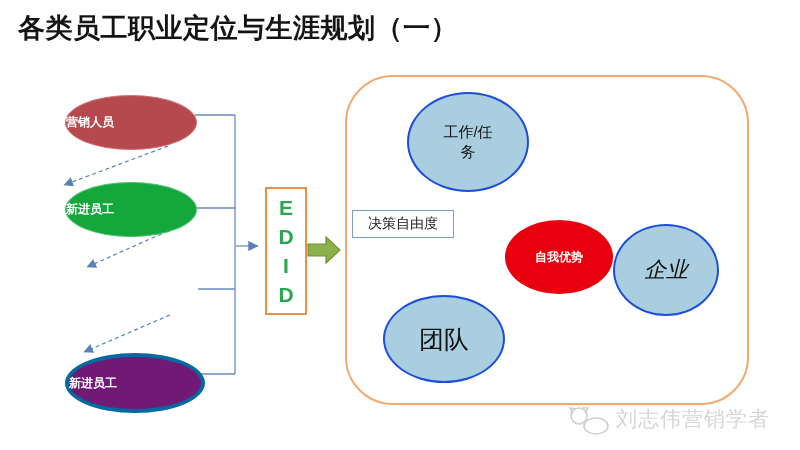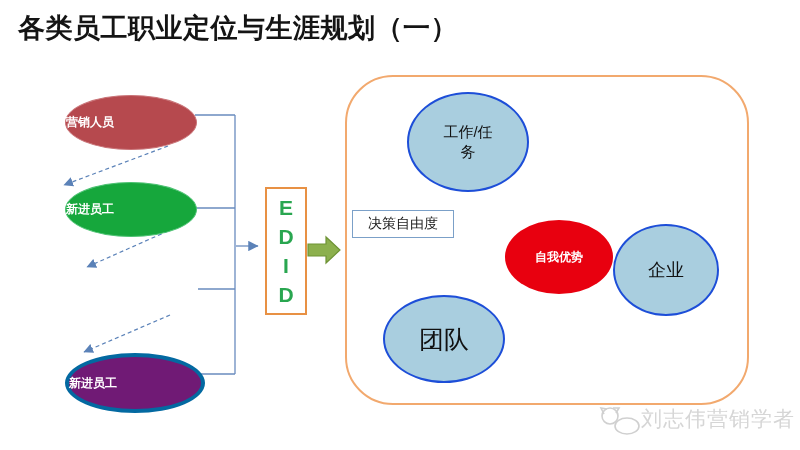--- a/index.html
+++ b/index.html
@@ -25,27 +25,27 @@
   
   .panel{position:absolute;z-index:1;left:345px;top:75px;width:400px;height:326px;
          border:2px solid #F2A96E;border-radius:48px;background:#fff;}
   .decision{position:absolute;z-index:3;left:352px;top:210px;width:100px;height:26px;background:#fff;
             border:1px solid #7BA0C8;display:flex;align-items:center;justify-content:center;
             font-size:14px;color:#1a1a1a;}
   .node{position:absolute;z-index:3;border-radius:50%;background:#A9CEDF;border:2px solid #1d4ed8;
         display:flex;align-items:center;justify-content:center;color:#111;text-align:center;}
   .node-task{left:407px;top:92px;width:118px;height:96px;font-size:15px;}
   .node-task .wrap{width:64px;line-height:20px;}
-  .node-enterprise{left:613px;top:224px;width:102px;height:88px;font-size:18px;}
+  .node-enterprise{left:613px;top:224px;width:102px;height:88px;font-size:22px;font-style:italic;}
   .node-team{left:383px;top:295px;width:118px;height:84px;font-size:25px;}
   .node-self{left:505px;top:220px;width:108px;height:74px;background:#E8000F;border:none;z-index:4;
              color:#fff;font-size:12px;font-weight:bold;}
 
   
-  .watermark{position:absolute;z-index:5;left:597px;top:402px;display:flex;align-items:center;}
+  .watermark{position:absolute;z-index:5;left:566px;top:402px;display:flex;align-items:center;gap:6px;}
   .watermark .wm-text{color:#D6D6D6;font-size:21px;letter-spacing:1px;white-space:nowrap;}
 </style>
 </head>
 <body>
 
 <div class="stage">
 
   <div class="title">各类员工职业定位与生涯规划（一）</div>
 
   <svg class="lines" width="800" height="450" viewBox="0 0 800 450">

